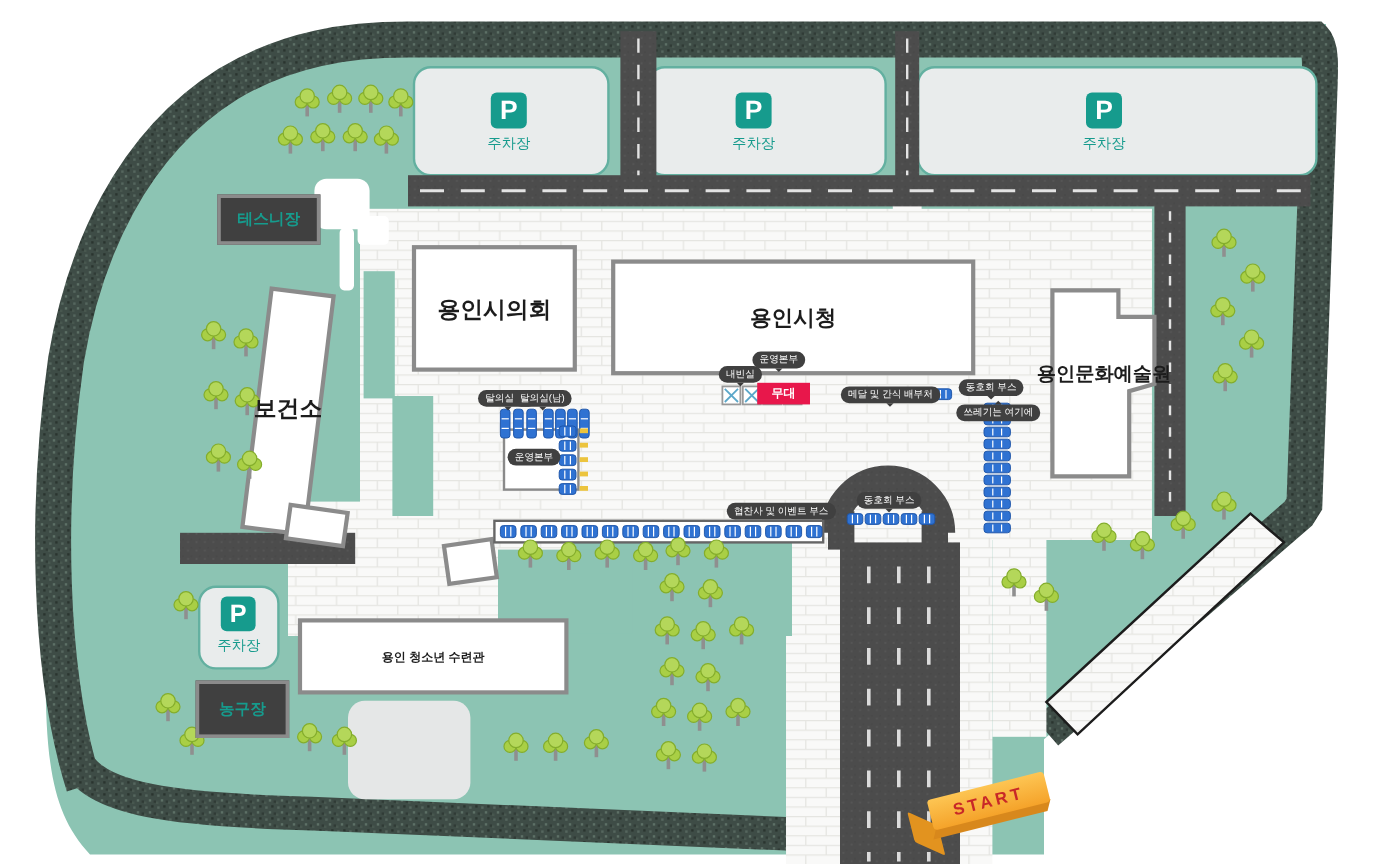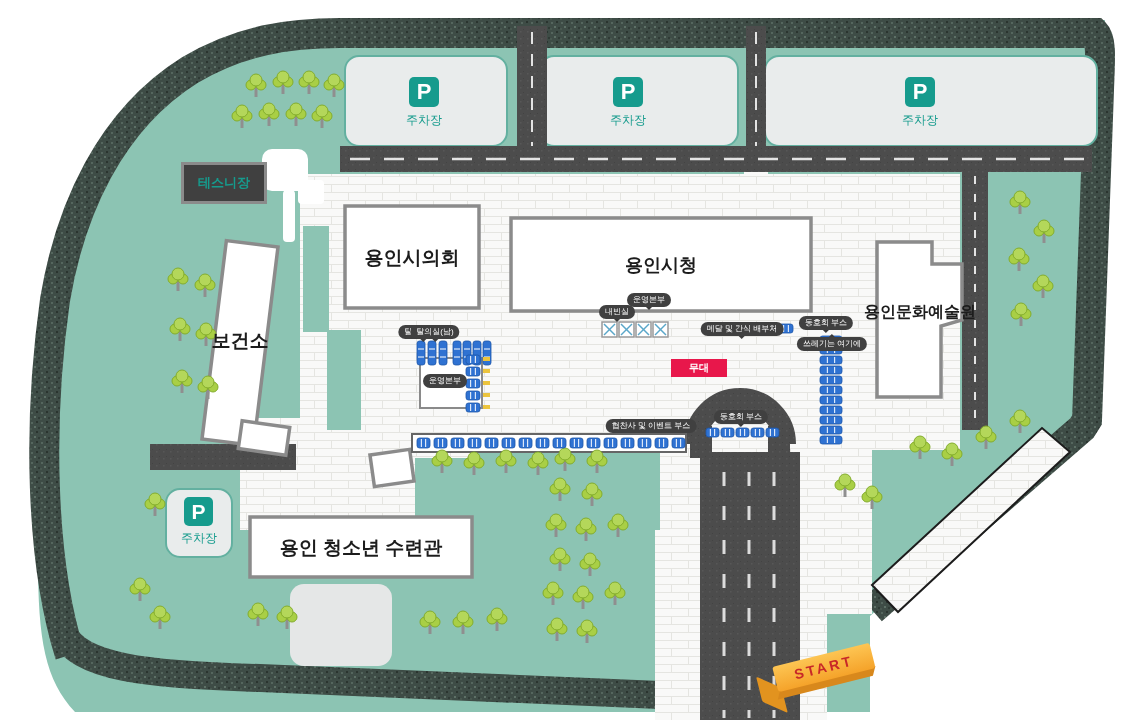--- a/index.html
+++ b/index.html
@@ -612,38 +612,39 @@
   <div class="p-icon" style="left:613px;top:77px;width:30px;height:30px;font-size:22px;">P</div>
   <div class="ov p-label" style="left:628px;top:120px;">주차장</div>
 
   <div class="p-icon" style="left:905px;top:77px;width:30px;height:30px;font-size:22px;">P</div>
   <div class="ov p-label" style="left:920px;top:120px;">주차장</div>
 
   <div class="p-icon" style="left:184px;top:497px;width:29px;height:29px;font-size:21px;">P</div>
   <div class="ov p-label" style="left:199px;top:538px;">주차장</div>
 
   <div class="area-box" style="left:181px;top:162px;width:80px;height:36px;">테스니장</div>
+  <div class="area-box" style="left:163px;top:567px;width:72px;height:42px;">농구장</div>
 
   <div class="ov bldg-label" style="left:240px;top:341px;font-size:19px;">보건소</div>
   <div class="ov bldg-label" style="left:412px;top:258px;font-size:19px;">용인시의회</div>
   <div class="ov bldg-label" style="left:661px;top:265px;font-size:18px;">용인시청</div>
   <div class="ov bldg-label" style="left:920px;top:312px;font-size:16px;">용인문화예술원</div>
-  <div class="ov bldg-label" style="left:361px;top:548px;font-size:19px;">용인 청소년 수련관</div>
-
-  <div class="stage-box" style="left:671px;top:319px;width:56px;height:18px;margin-top:40px;">무대</div>
+  <div class="ov bldg-label" style="left:361px;top:548px;font-size:10px;">용인 청소년 수련관</div>
+
+  <div class="stage-box" style="left:631px;top:319px;width:44px;height:18px;">무대</div>
 
   <div class="pill t-down" style="left:617px;top:312px;">내빈실</div>
   <div class="pill t-down" style="left:649px;top:300px;">운영본부</div>
   <div class="pill t-down" style="left:742px;top:329px;">메달 및 간식 배부처</div>
   <div class="pill t-up" style="left:832px;top:344px;">쓰레기는 여기에</div>
   <div class="pill t-down" style="left:826px;top:323px;">동호회 부스</div>
   <div class="pill t-down" style="left:741px;top:417px;">동호회 부스</div>
   <div class="pill" style="left:651px;top:426px;text-align:center;">협찬사 및 이벤트 부스</div>
   <div class="pill t-down" style="left:423px;top:332px;">탈의실(여)</div>
-  <div class="pill t-down" style="left:435px;top:332px;">탈의실(남)</div>
+  <div class="pill t-down" style="left:452px;top:332px;">탈의실(남)</div>
   <div class="pill" style="left:445px;top:381px;">운영본부</div>
 
   <div class="start-ribbon" style="left:757px;top:650px;">
     <div class="sr-flap"></div>
     <div class="sr-fold"></div>
     <div class="sr-main">START</div>
   </div>
 
 </div>
 

